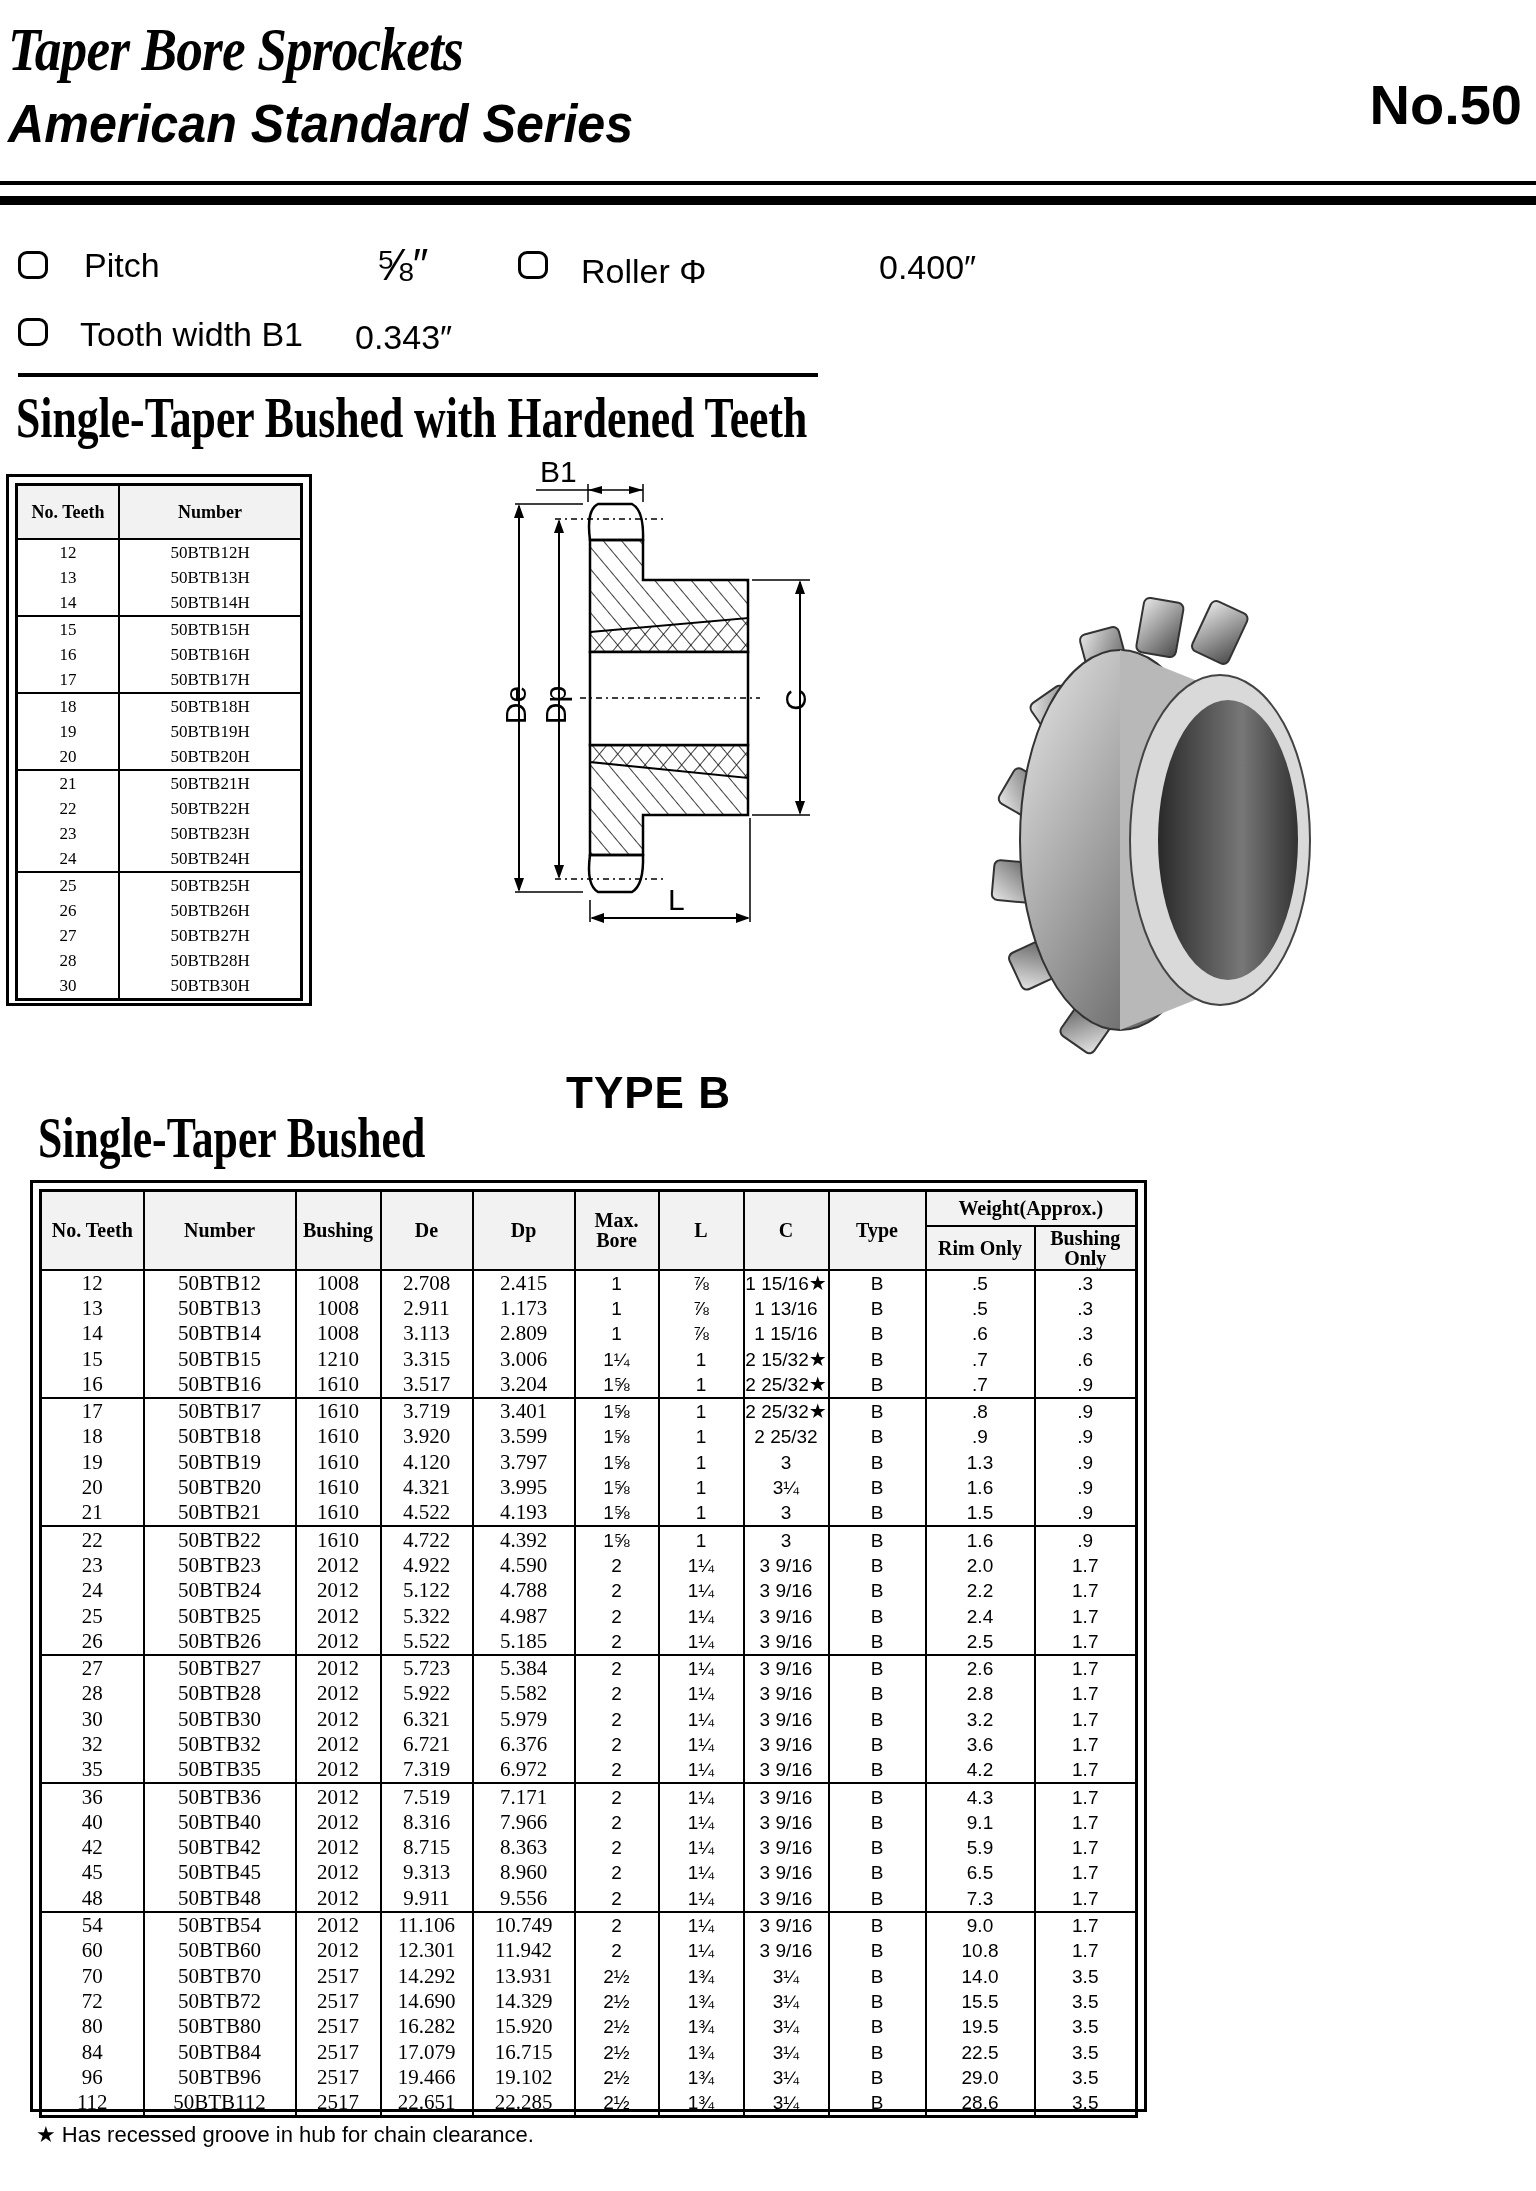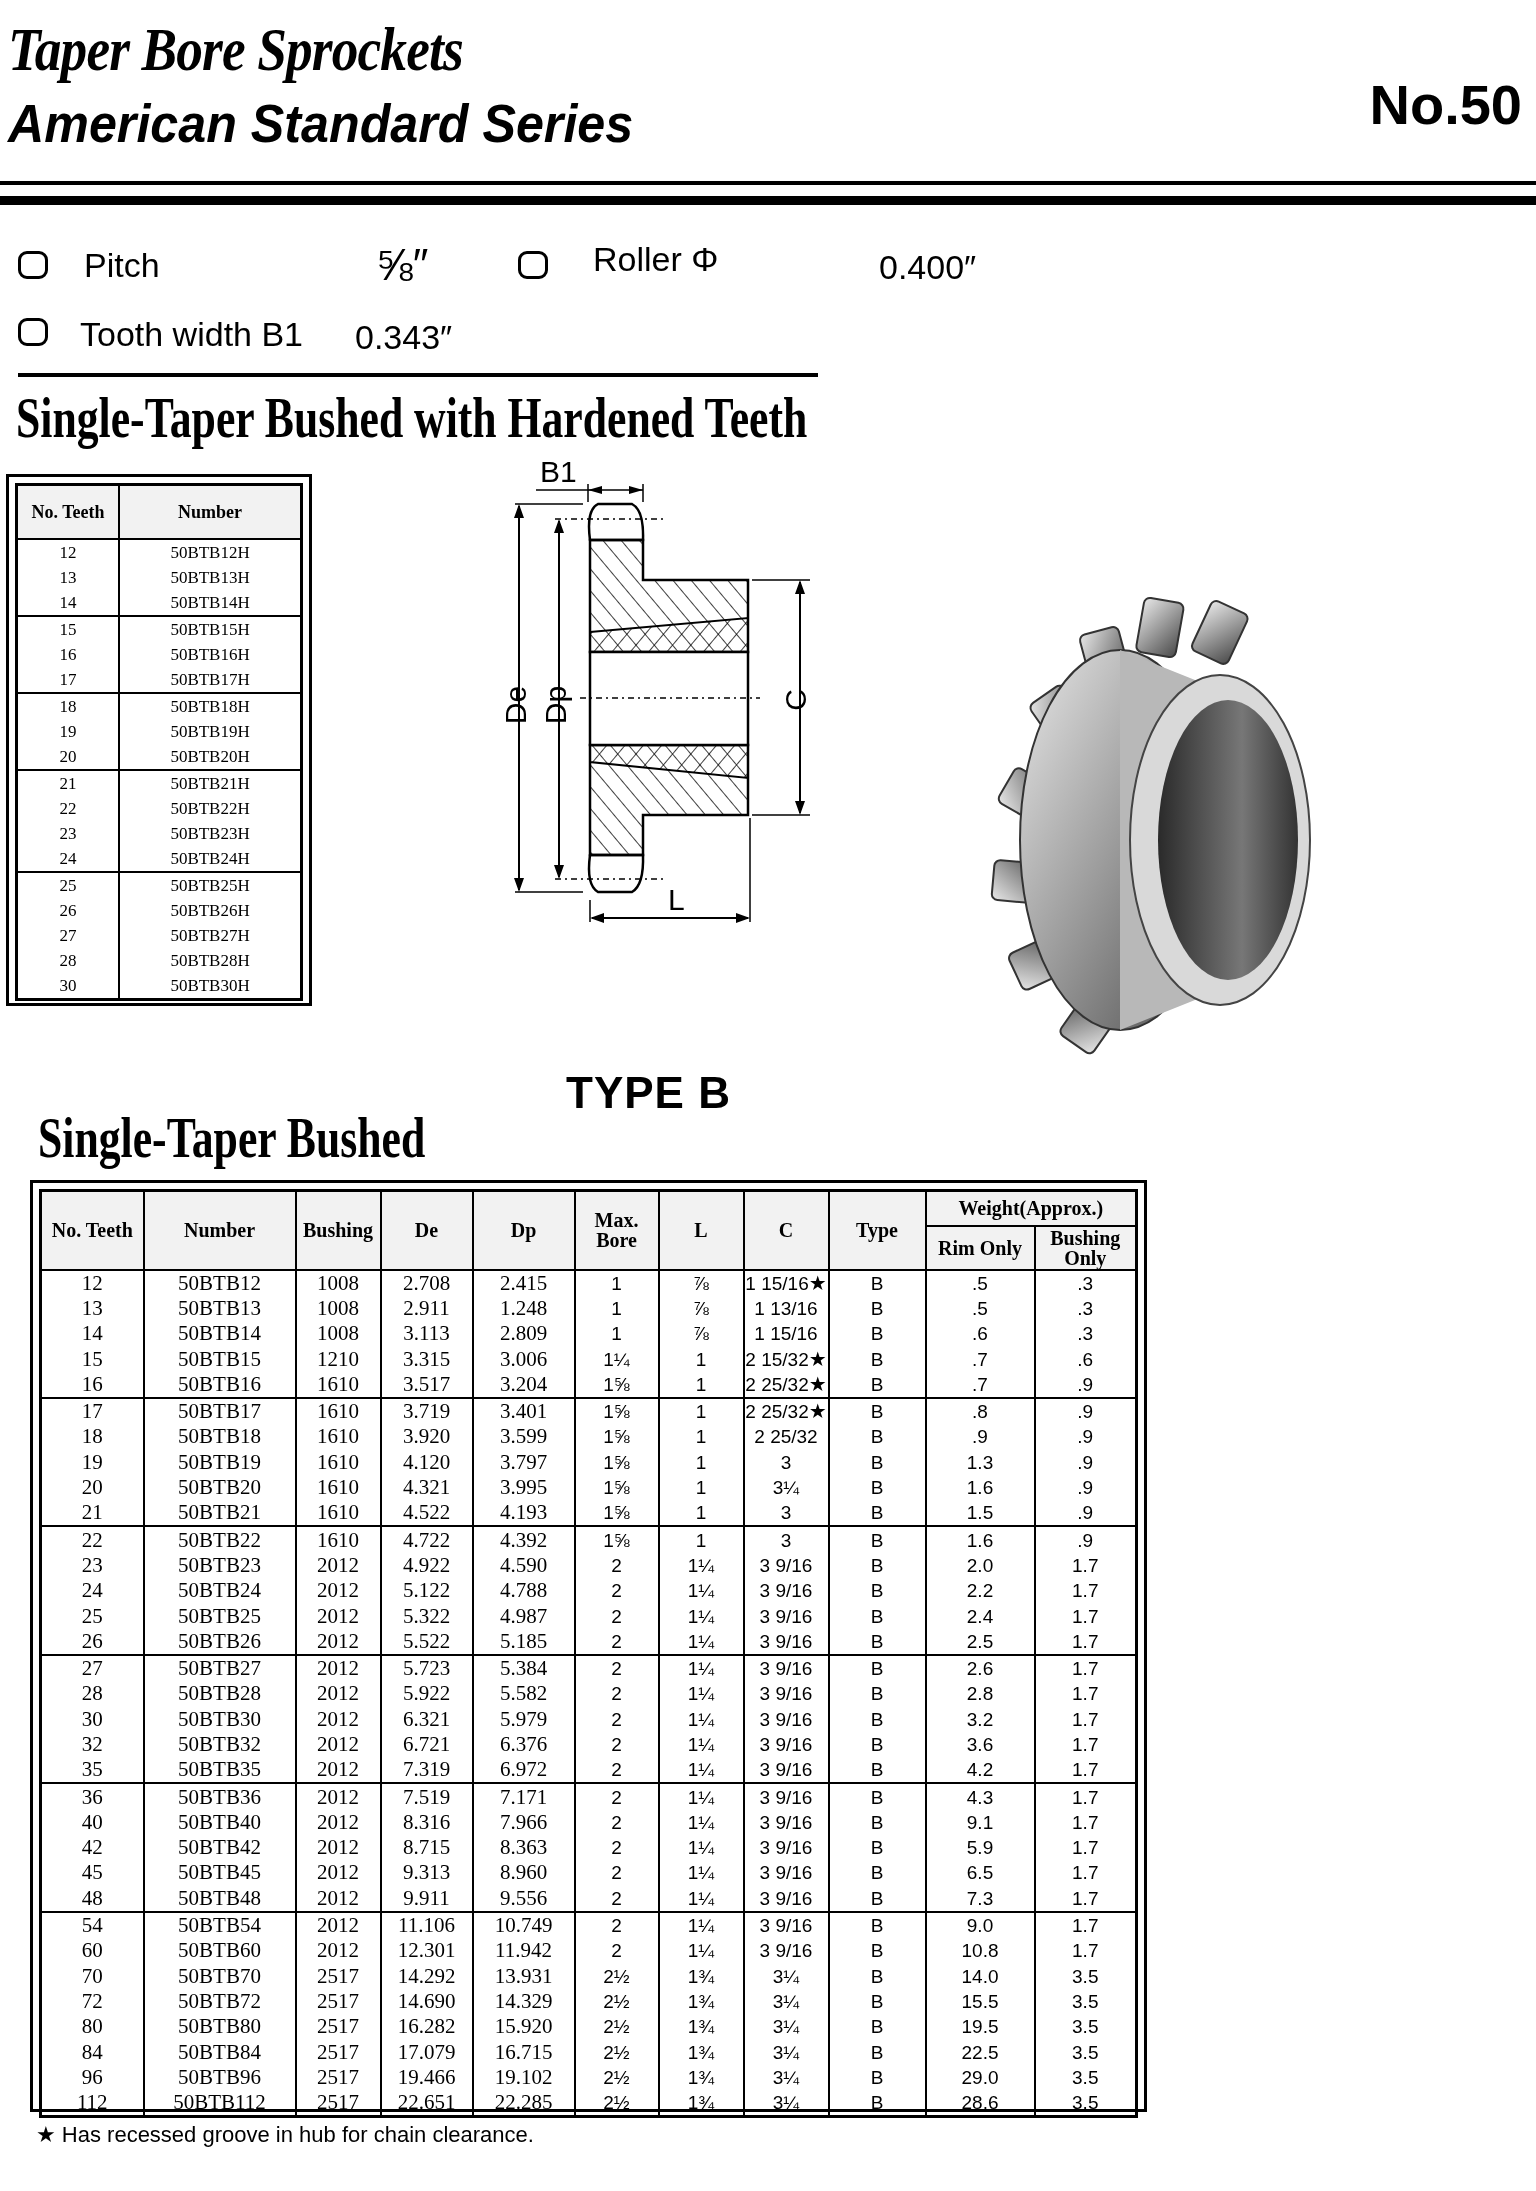--- a/index.html
+++ b/index.html
@@ -38,21 +38,21 @@
 <div class="abs title1">Taper Bore Sprockets</div>
 <div class="abs title2">American Standard Series</div>
 <div class="abs series">No.50</div>
 <div class="abs rule-thin"></div>
 <div class="abs rule-thick"></div>
 
 <div class="abs bullet" style="left:18px;top:251px;"></div>
 <div class="abs spec" style="left:84px;top:246px;text-align:right;">Pitch</div>
 <div class="abs spec" style="left:376px;top:240px;font-size:44px;">⅝″</div>
 <div class="abs bullet" style="left:518px;top:251px;"></div>
-<div class="abs spec" style="left:581px;top:240px;margin-left:12px;">Roller Φ</div>
+<div class="abs spec" style="left:581px;top:252px;">Roller Φ</div>
 <div class="abs spec" style="left:879px;top:248px;">0.400″</div>
 <div class="abs bullet" style="left:18px;top:318px;"></div>
 <div class="abs spec" style="left:80px;top:315px;text-align:center;">Tooth width B1</div>
 <div class="abs spec" style="left:355px;top:318px;">0.343″</div>
 <div class="abs spec-rule"></div>
 
 <div class="abs section-title" style="left:16px;top:386px;">Single-Taper  Bushed with Hardened Teeth</div>
 
 <div class="abs small-wrap">
   <table class="small" id="small-table">
@@ -271,21 +271,21 @@
           <td class="sans"><span>1 15/16</span><span class="star">★</span></td>
           <td class="sans">B</td>
           <td class="sans">.5</td>
           <td class="sans">.3</td>
         </tr>
         <tr>
           <td class="serif">13</td>
           <td class="serif">50BTB13</td>
           <td class="serif">1008</td>
           <td class="serif">2.911</td>
-          <td class="serif">1.248</td>
+          <td class="serif">1.173</td>
           <td class="sans">1</td>
           <td class="sans">⅞</td>
           <td class="sans"><span>1 13/16</span></td>
           <td class="sans">B</td>
           <td class="sans">.5</td>
           <td class="sans">.3</td>
         </tr>
         <tr>
           <td class="serif">14</td>
           <td class="serif">50BTB14</td>

